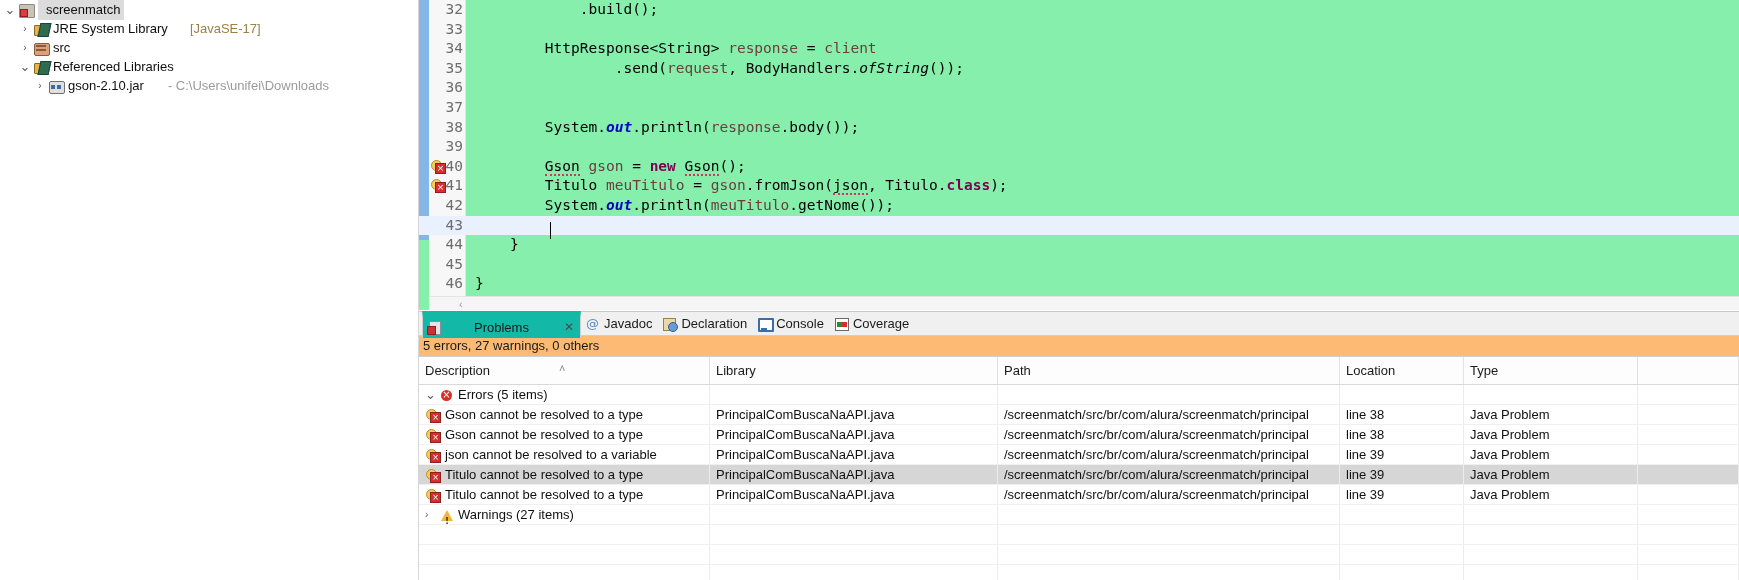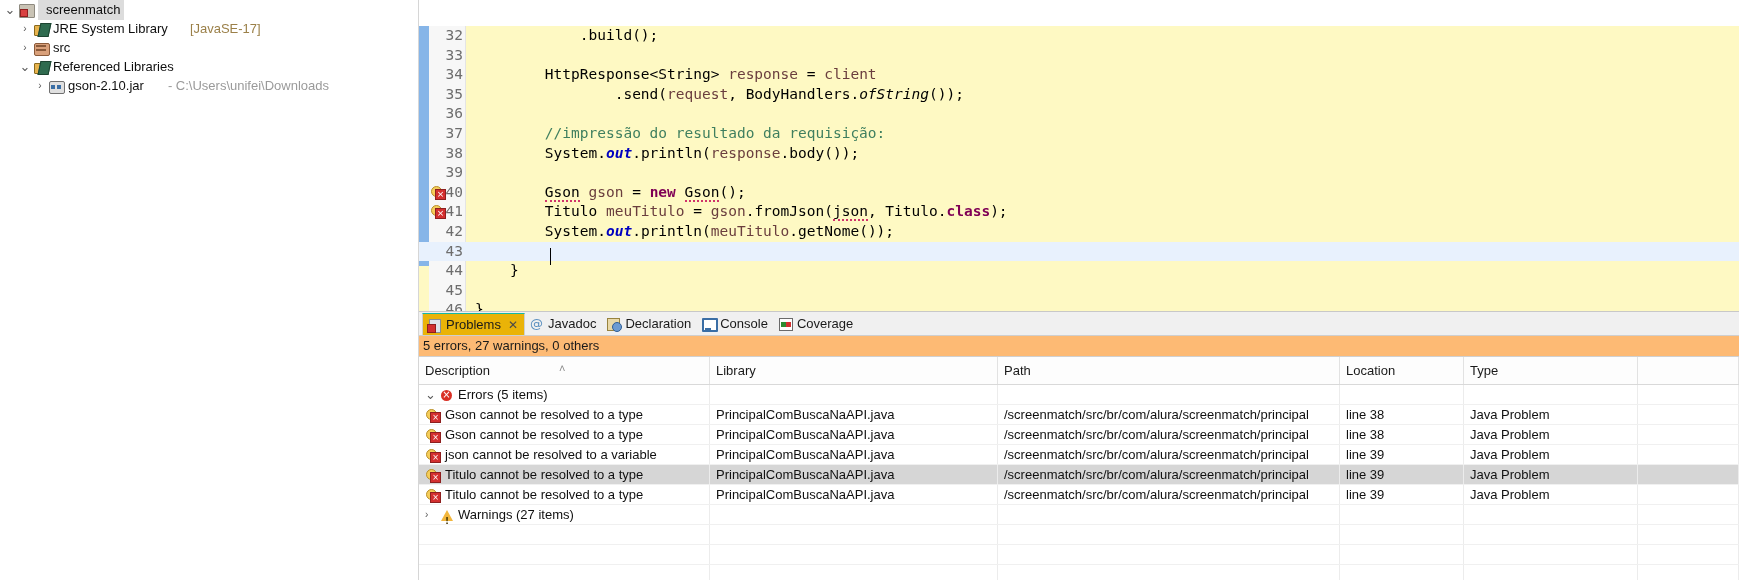--- a/index.html
+++ b/index.html
@@ -93,23 +93,22 @@
   }
   .ic-jar::after{
     content:""; position:absolute; left:3px; top:7px; width:4px; height:4px;
     background:#3a6ea5; box-shadow:6px 0 0 #3a6ea5;
   }
 
   
   #editor {
     position: absolute; left: 419px; top: 0;
     width: 1320px; height: 310px;
-    background: #fef9c3;
+    background: #86efac;
     overflow: hidden;
-    margin-top: 26px;
   }
   #changebar {
     position: absolute; left: 0; top: 0;
     width: 10px; height: 240px;
     background: #86b5e8;
   }
   #gutter {
     position: absolute; left: 10px; top: 0;
     width: 36px; height: 296px;
     background: #f7f7f7;
@@ -191,26 +190,27 @@
   }
   .ptab {
     display: flex; align-items: center;
     height: 22px;
     padding: 0 6px 0 4px;
     font-size: 13px;
     color: #1a1a1a;
     white-space: nowrap;
   }
   .ptab.active {
-    background: #eab308;
-    border-top: 1px solid #14b8a6;
+    background: #14b8a6;
+    border-top: 6px solid #14b8a6;
     border-left: 1px solid #cfcfcf;
     border-right: 1px solid #cfcfcf;
     height: 21px;
     margin-top: 1px;
+    gap: 28px;
   }
   .ptab .tabico {
     width: 15px; min-width: 15px; height: 14px;
     margin-right: 4px; position: relative;
   }
   .ptab .closex {
     margin-left: 7px; color: #4a4a4a; font-size: 12px;
   }
   .ico-problems::before{
     content:""; position:absolute; left:2px; top:1px; width:10px; height:12px;
@@ -383,21 +383,21 @@
 
   <div id="editor">
     <div id="changebar"></div>
     <div id="gutter"></div>
     <div id="code-lines" style="position:absolute;left:0;top:0;width:1320px;">
         <div class="code-line"><span class="lnum">32</span><span class="ctext">            .build();</span></div>
         <div class="code-line"><span class="lnum">33</span><span class="ctext"></span></div>
         <div class="code-line"><span class="lnum">34</span><span class="ctext">        HttpResponse&lt;String&gt; <span class="lv">response</span> = <span class="lv">client</span></span></div>
         <div class="code-line"><span class="lnum">35</span><span class="ctext">                .send(<span class="lv">request</span>, BodyHandlers.<span style="font-style:italic">ofString</span>());</span></div>
         <div class="code-line"><span class="lnum">36</span><span class="ctext"></span></div>
-        <div class="code-line"><span class="lnum">37</span><span class="ctext">        <span class="cm">//impressão do resultado da requisição:</span></span></div>
+        <div class="code-line"><span class="lnum">37</span></div>
         <div class="code-line"><span class="lnum">38</span><span class="ctext">        System.<span class="fl">out</span>.println(<span class="lv">response</span>.body());</span></div>
         <div class="code-line"><span class="lnum">39</span><span class="ctext"></span></div>
         <div class="code-line"><span class="errmark"></span><span class="lnum">40</span><span class="ctext">        <span class="er">Gson</span> <span class="lv">gson</span> = <span class="k">new</span> <span class="er">Gson</span>();</span></div>
         <div class="code-line"><span class="errmark"></span><span class="lnum">41</span><span class="ctext">        Titulo <span class="lv">meuTitulo</span> = <span class="lv">gson</span>.fromJson(<span class="er">json</span>, Titulo.<span class="k">class</span>);</span></div>
         <div class="code-line"><span class="lnum">42</span><span class="ctext">        System.<span class="fl">out</span>.println(<span class="lv">meuTitulo</span>.getNome());</span></div>
         <div class="code-line hl"><span class="lnum">43</span><span class="ctext"></span></div>
         <div class="code-line"><span class="lnum">44</span><span class="ctext">    }</span></div>
         <div class="code-line"><span class="lnum">45</span><span class="ctext"></span></div>
         <div class="code-line"><span class="lnum">46</span><span class="ctext">}</span></div>
       </div>

